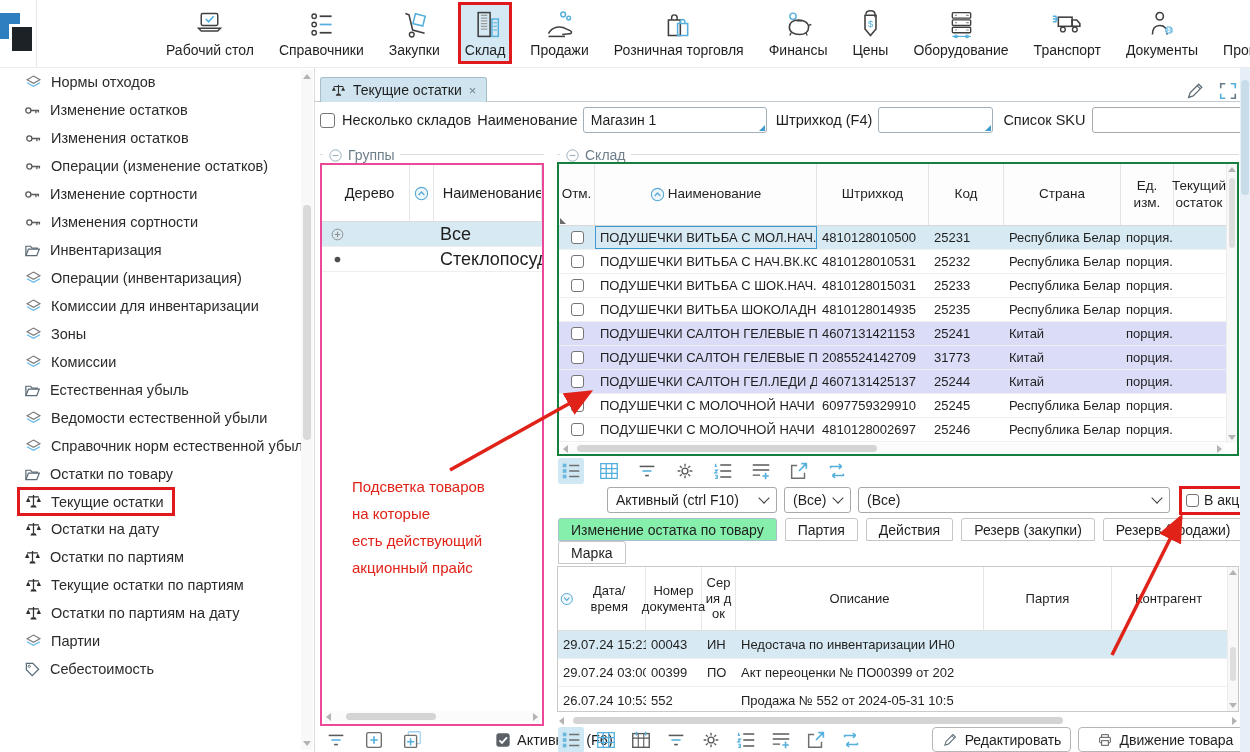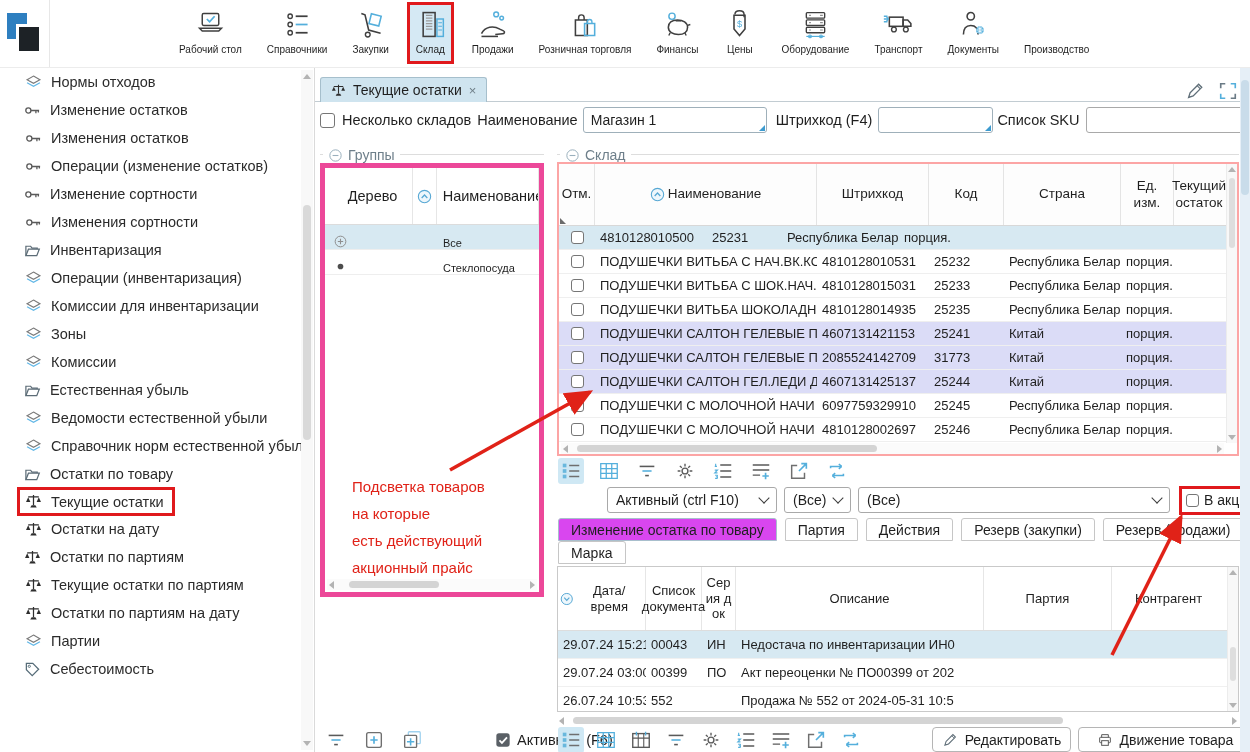--- a/index.html
+++ b/index.html
@@ -7,21 +7,21 @@
 .window{position:relative;width:1250px;height:752px;background:#fff;overflow:hidden;
   font-family:"Liberation Sans",sans-serif;color:#1f1f1f;font-size:14px}
 
 
 .topbar{position:absolute;left:0;top:0;width:1250px;height:68px;background:#fff;border-bottom:1px solid #ececec;display:flex}
 .logo-wrap{width:50px;border-right:1px solid #e7e7e7;display:flex;align-items:center;justify-content:center}
 .logo{position:relative;width:36px;height:42px}
 .logo .l1{position:absolute;left:0;top:0;width:20px;height:26px;background:#2e7fc0}
 .logo .l2{position:absolute;left:9px;top:11px;width:26px;height:30px;background:#1d2226;border:3px solid #fff}
 .tb-items{display:flex;align-items:flex-end;gap:11px;margin:0 0 3px 122px}
-.tb-item{display:flex;flex-direction:column;align-items:center;gap:1px;padding:3px 4px;font-size:10px;white-space:nowrap;border:3px solid transparent}
+.tb-item{display:flex;flex-direction:column;align-items:center;gap:1px;padding:3px 4px;font-size:14px;white-space:nowrap;border:3px solid transparent}
 .tb-item.active{background:#d5e9f4;border:3px solid #e0191c}
 .tb-ic{width:33px;height:33px}
 .tb-lb{line-height:16px}
 
 
 .sidebar{position:absolute;left:0;top:68px;width:315px;bottom:0;background:#fff;border-right:1px solid #dadada;overflow:hidden}
 .side-list{}
 .side-item{display:flex;align-items:center;gap:9px;height:28px;padding-left:24px;padding-right:8px;font-size:14.5px;color:#2b2b2b;white-space:nowrap;width:fit-content}
 .side-item.level1{padding-left:25px}
 .side-item.highlight{border:3px solid #e0191c;height:29px;margin:-1px 0 -1px 17px;padding-left:5px}
@@ -47,36 +47,36 @@
 .inp{height:26px;border:1px solid #9fb0ba;border-radius:3px;background:#fff;padding:0 7px;font-size:14px;display:flex;align-items:center;position:relative}
 .inp::after{content:"";position:absolute;right:1px;bottom:1px;border-left:6px solid transparent;border-bottom:6px solid #3d9bd0}
 .sel{height:26px;border:1px solid #a9a9a9;border-radius:3px;background:#fff;display:flex;align-items:center;justify-content:space-between;padding:0 8px;font-size:14px;gap:6px}
 .chev{width:8px;height:8px;border-right:1.8px solid #3c3c3c;border-bottom:1.8px solid #3c3c3c;transform:rotate(45deg);margin-top:-4px;flex:0 0 auto}
 
 
 .fcap-line{position:absolute;height:1px;background:#ddd}
 .fcap{position:absolute;display:flex;align-items:center;gap:5px;font-size:14px;color:#6e7f8a;background:#fff;padding:0 5px}
 
 
-.g-table{position:absolute;left:5px;top:95px;width:224px;height:434px;border:5px solid #ec4899;background:#fff;overflow:hidden}
+.g-table{position:absolute;left:5px;top:95px;width:224px;height:563px;border:2px solid #ec4899;background:#fff;overflow:hidden}
 .g-head{display:flex;height:57px;border-bottom:1px solid #dcdcdc}
 .g-hc{display:flex;align-items:center;justify-content:center;gap:4px;font-size:14.5px;border-right:1px solid #e6e6e6;overflow:hidden}
-.g-row{display:flex;height:25px;align-items:flex-end;border-bottom:1px solid #eee;font-size:11px}
+.g-row{display:flex;height:25px;align-items:center;border-bottom:1px solid #eee;font-size:18px}
 .g-row.selected{background:#d7e9f2}
 .g-c1{width:88px;padding-left:8px}.g-c2{width:24px}.g-c3{flex:1;padding-left:6px;overflow:hidden}
 .hscroll{position:absolute;height:11px;background:#fbfbfb;display:flex;align-items:center}
 .hscroll .hthumb{position:absolute;top:2px;height:7px;background:#d4d4d4;border-radius:4px}
 
 
 .g-footer{position:absolute;left:8px;top:660px;height:24px;display:flex;align-items:center;gap:12px}
 .md-ic{width:22px;height:22px}
 .g-check{display:flex;align-items:center;gap:6px;margin-left:58px;font-size:14.5px}
 
 
-.s-table{position:absolute;left:242px;top:94px;width:682px;height:294px;border:2px solid #fca5a5;background:#fff;overflow:hidden}
+.s-table{position:absolute;left:242px;top:94px;width:682px;height:294px;border:2px solid #15803d;background:#fff;overflow:hidden}
 .s-head{display:flex;height:62px;border-bottom:1px solid #d8d8d8;background:#fdfdfd}
 .s-hc{display:flex;align-items:center;justify-content:center;gap:3px;text-align:center;font-size:13.5px;line-height:1.25;border-right:1px solid #e4e4e4;padding:2px;position:relative}
 .c-otm{width:36px}.c-name{width:222px}.c-bar{width:112px}.c-code{width:75px}.c-country{width:117px}.c-unit{width:53px}.c-cur{width:50px;border-right:none}
 .corner::after{content:"";position:absolute;left:1px;bottom:1px;border-bottom:6px solid #6b6b6b;border-right:6px solid transparent}
 .s-row{display:flex;height:24px;align-items:center;border-bottom:1px solid #efefef;font-size:13px}
 .s-row .sc{padding:0 5px;white-space:nowrap;overflow:hidden;height:100%;display:flex;align-items:center}
 .s-row.selected{background:#d7e9f2}
 .s-row.selected .c-name{box-shadow:inset 0 0 0 1px #3d9bd0}
 .s-row.promo{background:#dbdcf7}
 .s-vscroll{position:absolute;right:0;top:0;bottom:11px;width:11px;background:#f8f8f8;border-left:1px solid #ececec}
@@ -89,21 +89,21 @@
 .mid-tools{position:absolute;left:243px;top:390px}
 .b-tools{position:absolute;left:243px;top:659px}
 
 
 .state-row{position:absolute;left:292px;top:418px;height:28px;display:flex;align-items:center;gap:7px;font-size:14px}
 .promo-wrap{display:flex;align-items:center;gap:5px;border:3px solid #e0191c;height:29px;padding:0 4px;margin-left:2px;white-space:nowrap}
 
 
 .dtabs{position:absolute;left:243px;display:flex;gap:8px}
 .dtab{height:23px;display:flex;align-items:center;padding:0 12px;border:1px solid #c6c6c6;border-radius:3px 3px 0 0;background:#fff;font-size:14px;white-space:nowrap}
-.dtab.active{background:#d946ef;border-color:#a8bfcc}
+.dtab.active{background:#86efac;border-color:#a8bfcc}
 
 
 .m-table{position:absolute;left:242px;top:498px;width:682px;height:146px;border:1px solid #c9c9c9;background:#fff;overflow:hidden}
 .m-head{display:flex;height:64px;border-bottom:1px solid #ddd}
 .m-hc{display:flex;align-items:center;justify-content:center;gap:2px;text-align:center;font-size:13px;line-height:1.2;border-right:1px solid #e6e6e6;padding:2px}
 .m-d{width:88px}.m-n{width:56px}.m-s{width:34px;word-break:break-all}.m-desc{width:248px}.m-b{width:128px}.m-k{width:113px;border-right:none}
 .m-row{display:flex;height:28px;align-items:center;border-bottom:1px solid #f0f0f0;font-size:13px}
 .m-row .mc{padding:0 5px;white-space:nowrap;overflow:hidden;height:100%;display:flex;align-items:center}
 .m-row.selected{background:#d7e9f2}
 .m-vscroll{position:absolute;right:0;top:0;bottom:0;width:11px;background:#f8f8f8;border-left:1px solid #ececec}
@@ -668,21 +668,21 @@
       <span class="cb"></span>
       <span style="margin-left:7px">Несколько складов</span>
       <span style="margin-left:6px">Наименование</span>
       <div class="inp" style="width:184px;margin-left:5px">
         <span>Магазин 1</span>
       </div>
       <span style="margin-left:9px">Штрихкод (F4)</span>
       <div class="inp" style="width:115px;margin-left:6px">
         <span></span>
       </div>
-      <span style="margin-left:4px">Список SKU</span>
+      <span style="margin-left:10px">Список SKU</span>
       <div class="sel" style="width:184px;margin-left:7px">
         <span></span>
 
       </div>
     </div>
 
     <div class="fcap-line" style="left:5px;width:224px;top:86px"></div>
     <div class="fcap" style="left:8px;top:79px">
       <svg width="15" height="15" viewBox="0 0 18 18">
           <use href="#i-minusc"></use>
@@ -804,20 +804,21 @@
         <div class="s-hc c-cur">
             <span>Текущий остаток</span>
           </div>
       </div>
       <div>
 
           <div class="s-row selected">
             <span class="sc c-otm" style="justify-content:center">
               <span class="cb" style="width:13px;height:13px"></span>
             </span>
+            <span class="sc c-name">ПОДУШЕЧКИ ВИТЬБА С МОЛ.НАЧ.</span>
             <span class="sc c-bar">4810128010500</span>
             <span class="sc c-code">25231</span>
             <span class="sc c-country">Республика Белар</span>
             <span class="sc c-unit">порция.</span>
             <span class="sc c-cur"></span>
           </div>
 
           <div class="s-row">
             <span class="sc c-otm" style="justify-content:center">
               <span class="cb" style="width:13px;height:13px"></span>
@@ -1045,21 +1046,21 @@
 
     <div class="m-table">
       <div class="m-head">
         <div class="m-hc m-d">
           <svg width="14" height="14" viewBox="0 0 18 18">
               <use href="#i-sortdown"></use>
             </svg>
           <span>Дата/время</span>
         </div>
         <div class="m-hc m-n">
-            <span>Список документа</span>
+            <span>Номер документа</span>
           </div>
         <div class="m-hc m-s">
             <span>Серия док</span>
           </div>
         <div class="m-hc m-desc">
             <span>Описание</span>
           </div>
         <div class="m-hc m-b">
             <span>Партия</span>
           </div>

